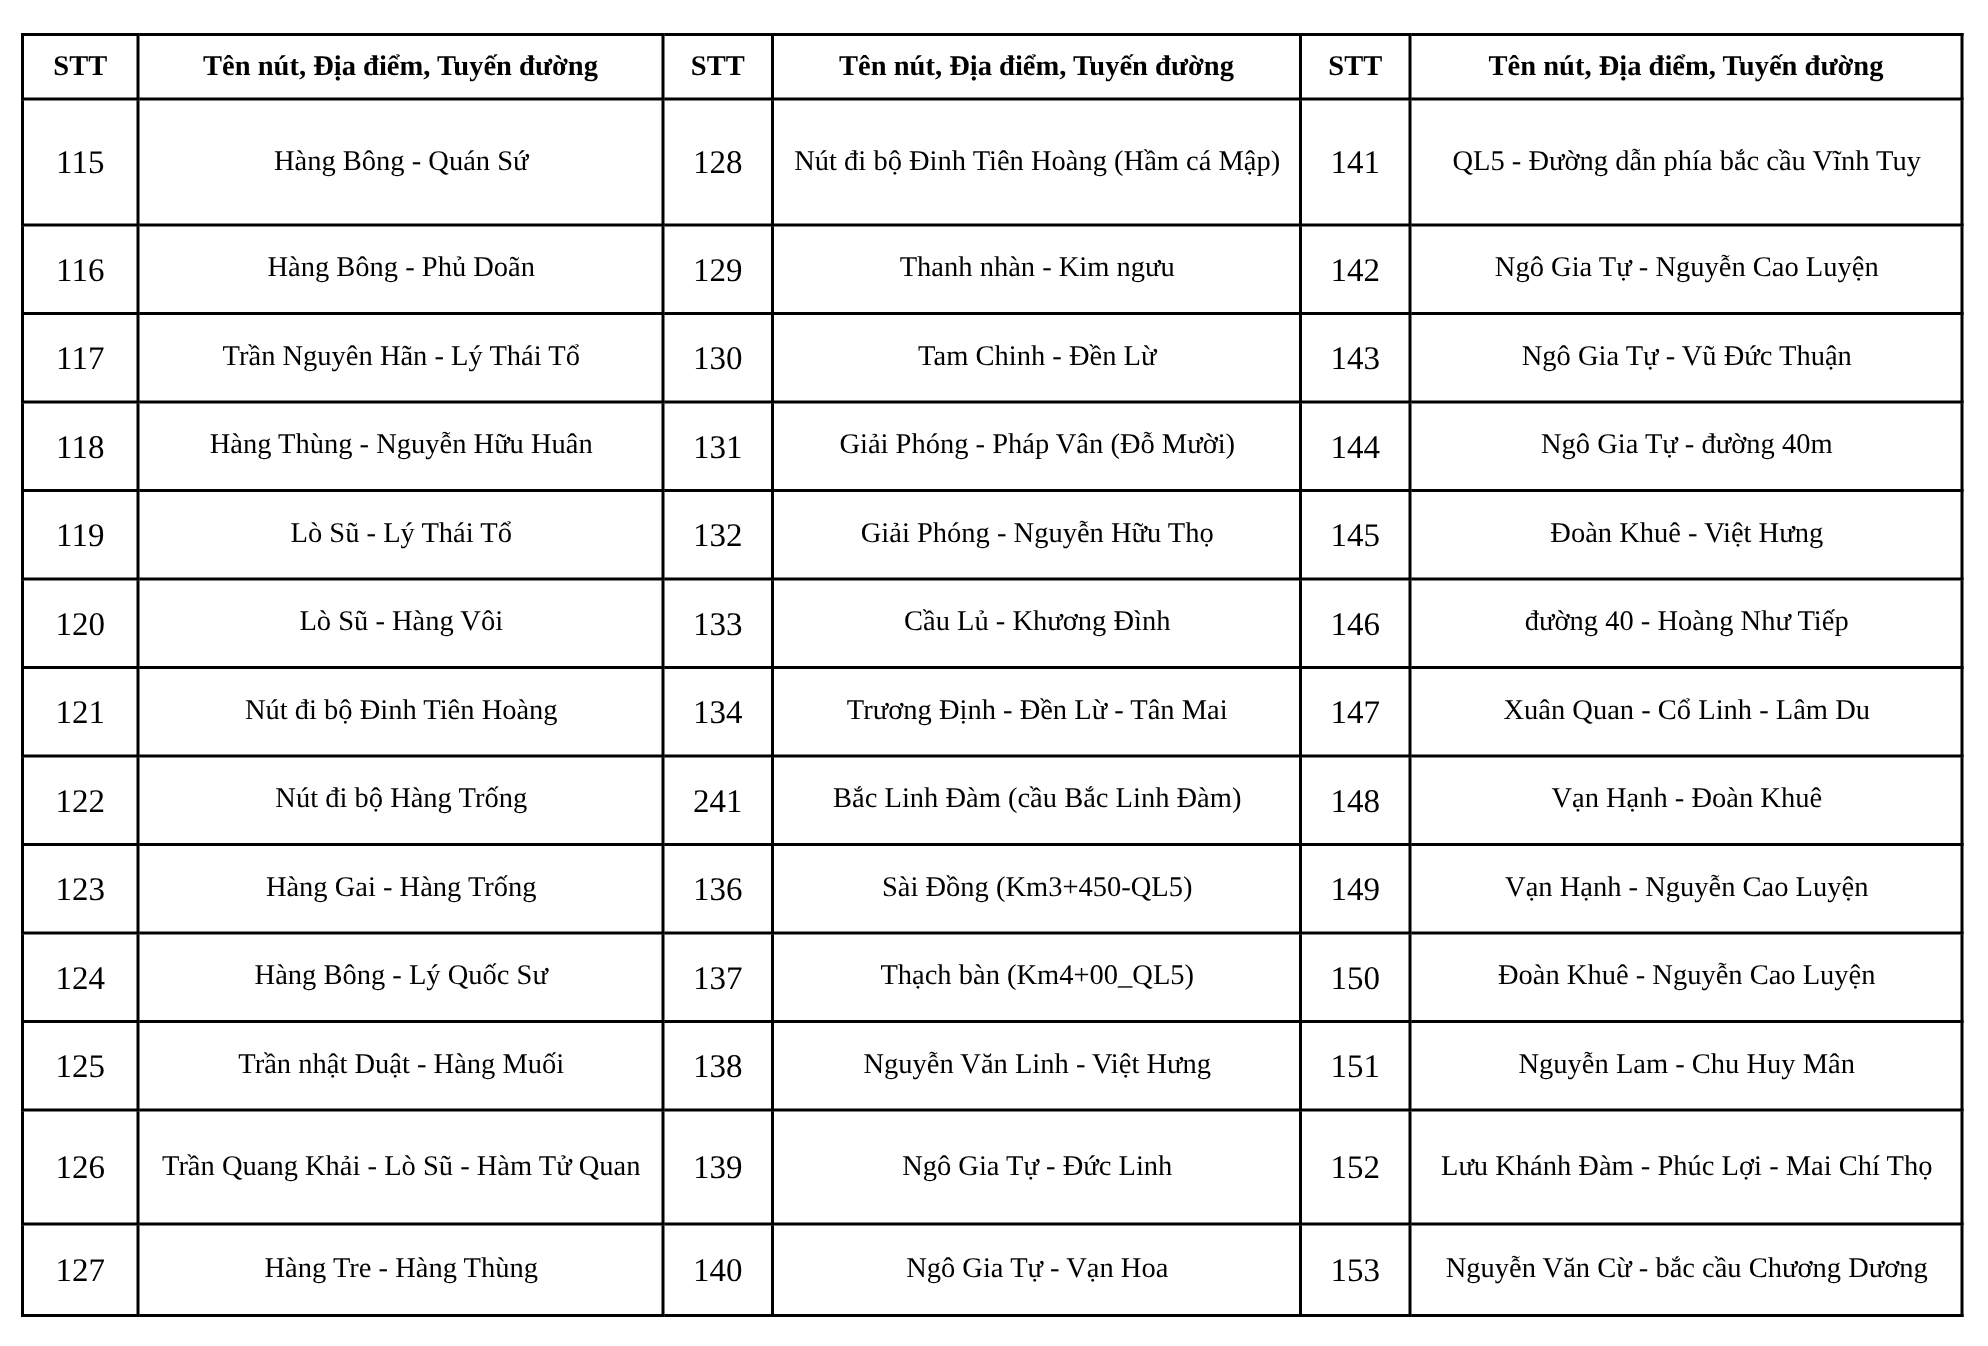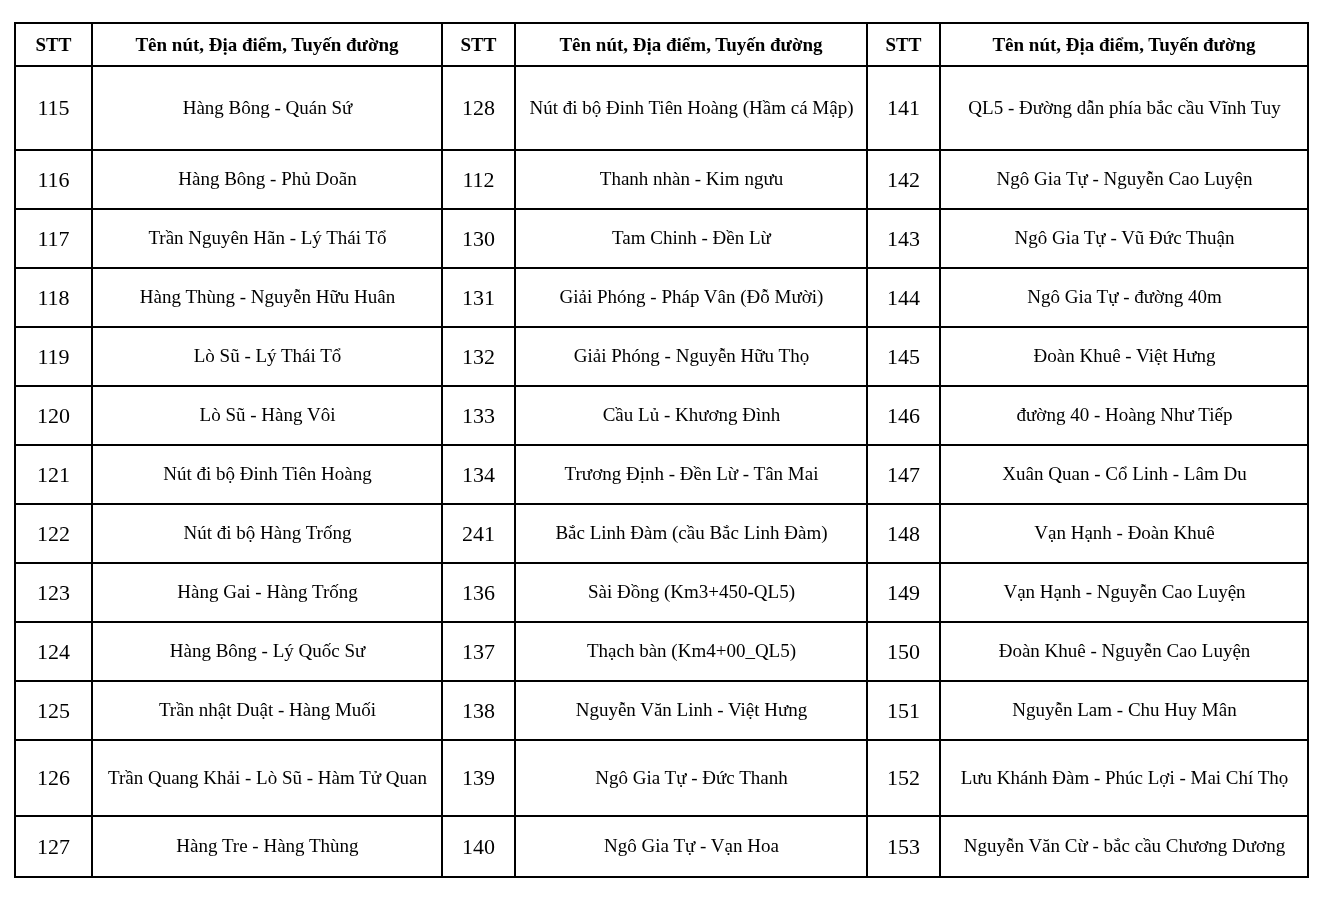--- a/index.html
+++ b/index.html
@@ -80,21 +80,21 @@
           <td class="stt">115</td>
           <td class="name">Hàng Bông - Quán Sứ</td>
           <td class="stt">128</td>
           <td class="name">Nút đi bộ Đinh Tiên Hoàng (Hầm cá Mập)</td>
           <td class="stt">141</td>
           <td class="name">QL5 - Đường dẫn phía bắc cầu Vĩnh Tuy</td>
         </tr>
         <tr style="height: 59px; padding-left: 33px;">
           <td class="stt">116</td>
           <td class="name">Hàng Bông - Phủ Doãn</td>
-          <td class="stt">112</td>
+          <td class="stt">129</td>
           <td class="name">Thanh nhàn - Kim ngưu</td>
           <td class="stt">142</td>
           <td class="name">Ngô Gia Tự - Nguyễn Cao Luyện</td>
         </tr>
         <tr style="height: 59px;">
           <td class="stt">117</td>
           <td class="name">Trần Nguyên Hãn - Lý Thái Tổ</td>
           <td class="stt">130</td>
           <td class="name">Tam Chinh - Đền Lừ</td>
           <td class="stt">143</td>
@@ -161,21 +161,21 @@
           <td class="name">Trần nhật Duật - Hàng Muối</td>
           <td class="stt">138</td>
           <td class="name">Nguyễn Văn Linh - Việt Hưng</td>
           <td class="stt">151</td>
           <td class="name">Nguyễn Lam - Chu Huy Mân</td>
         </tr>
         <tr style="height: 76px;">
           <td class="stt">126</td>
           <td class="name">Trần Quang Khải - Lò Sũ - Hàm Tử Quan</td>
           <td class="stt">139</td>
-          <td class="name">Ngô Gia Tự - Đức Thanh</td>
+          <td class="name">Ngô Gia Tự - Đức Linh</td>
           <td class="stt">152</td>
           <td class="name">Lưu Khánh Đàm - Phúc Lợi - Mai Chí Thọ</td>
         </tr>
         <tr style="height: 61px; margin-left: 42px;">
           <td class="stt">127</td>
           <td class="name">Hàng Tre - Hàng Thùng</td>
           <td class="stt">140</td>
           <td class="name">Ngô Gia Tự - Vạn Hoa</td>
           <td class="stt">153</td>
           <td class="name">Nguyễn Văn Cừ - bắc cầu Chương Dương</td>

